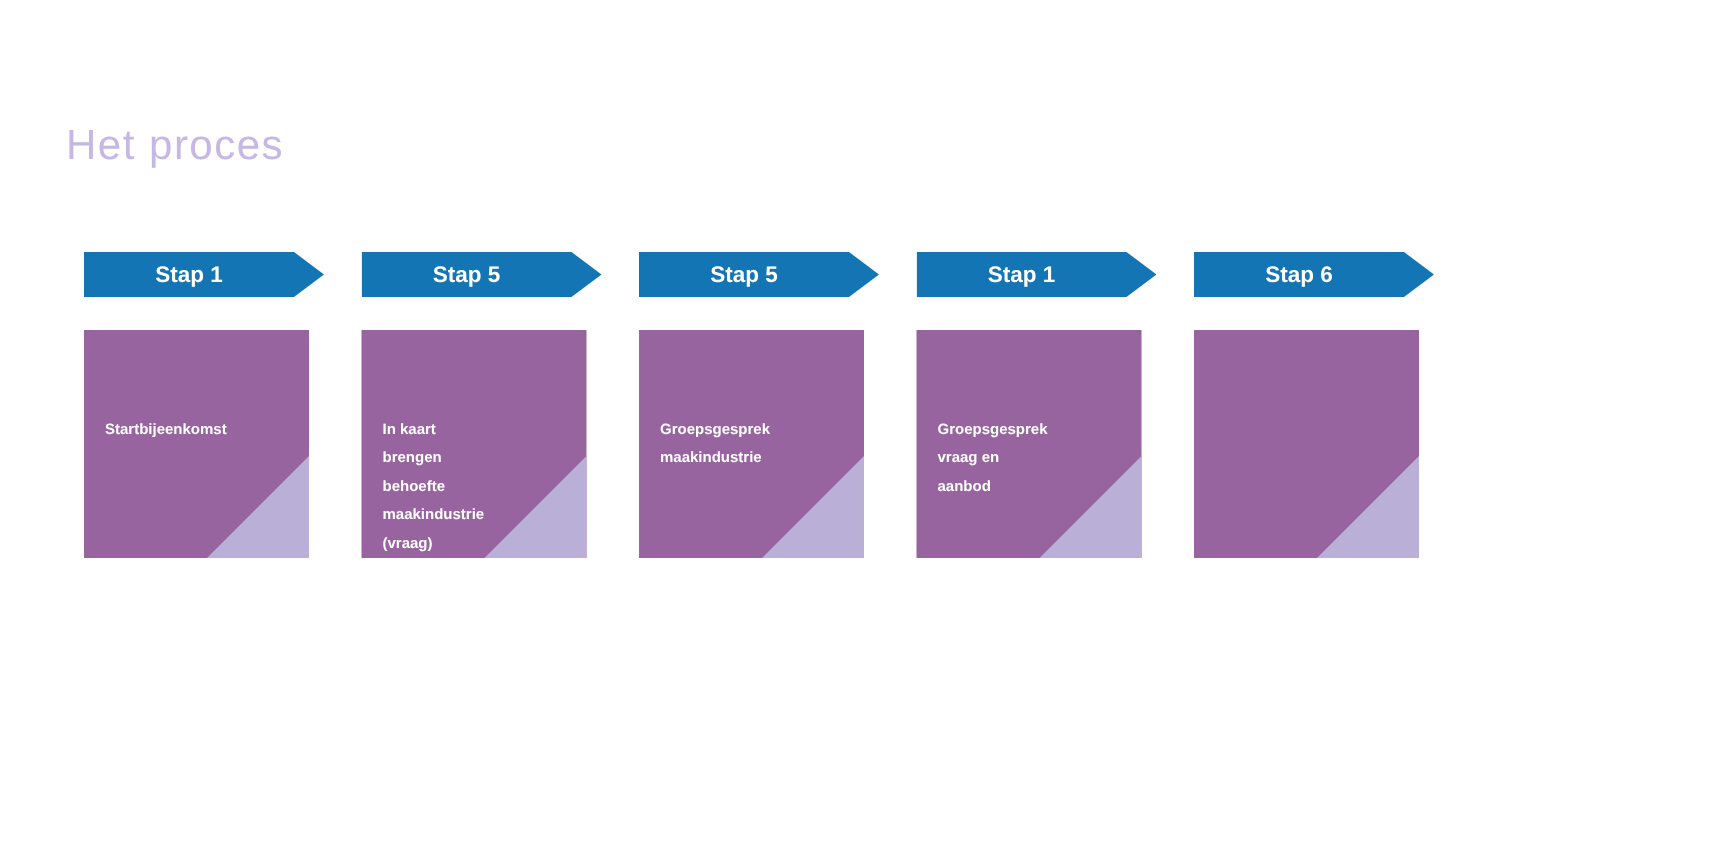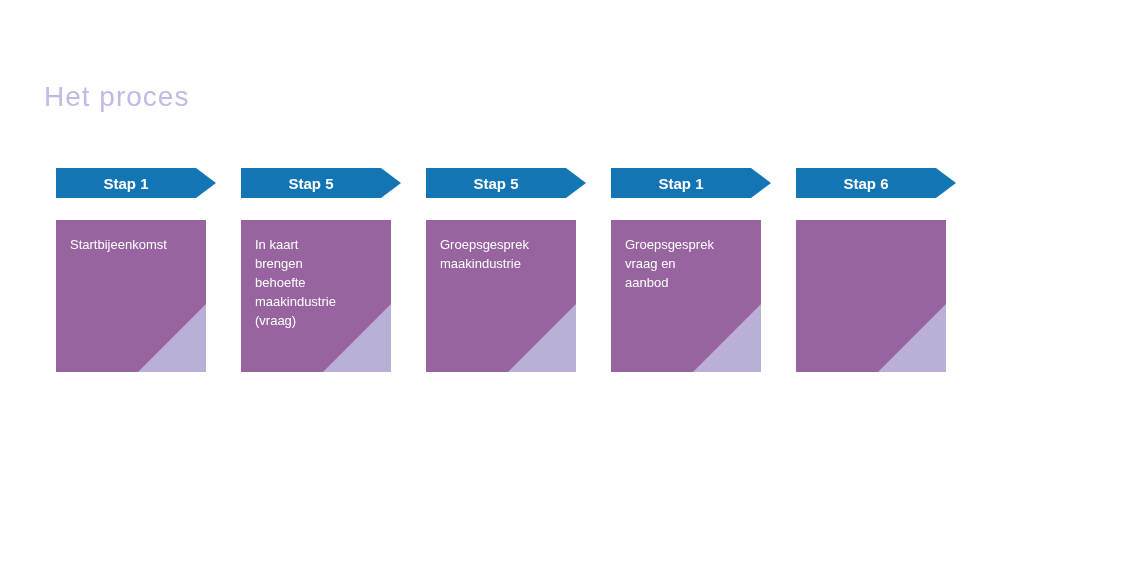--- a/index.html
+++ b/index.html
@@ -50,24 +50,25 @@
     height: 152px;
     background: var(--box-purple, #97649f);
     position: relative;
     overflow: hidden;
   }
   .box-text {
     position: relative;
     z-index: 1;
     padding: 15px 14px 0 14px;
     color: var(--step-text, #ffffff);
-    font-size: 13px;
-    font-weight: 400;
+    font-size: 10px;
+    font-weight: 700;
     line-height: 19px;
     white-space: pre-line;
+    margin-top: 42px;
   }
   .corner {
     position: absolute;
     right: 0;
     bottom: 0;
     width: 68px;
     height: 68px;
     background: var(--corner-purple, #b9afd7);
     clip-path: polygon(100% 0, 100% 100%, 0 100%);
   }

